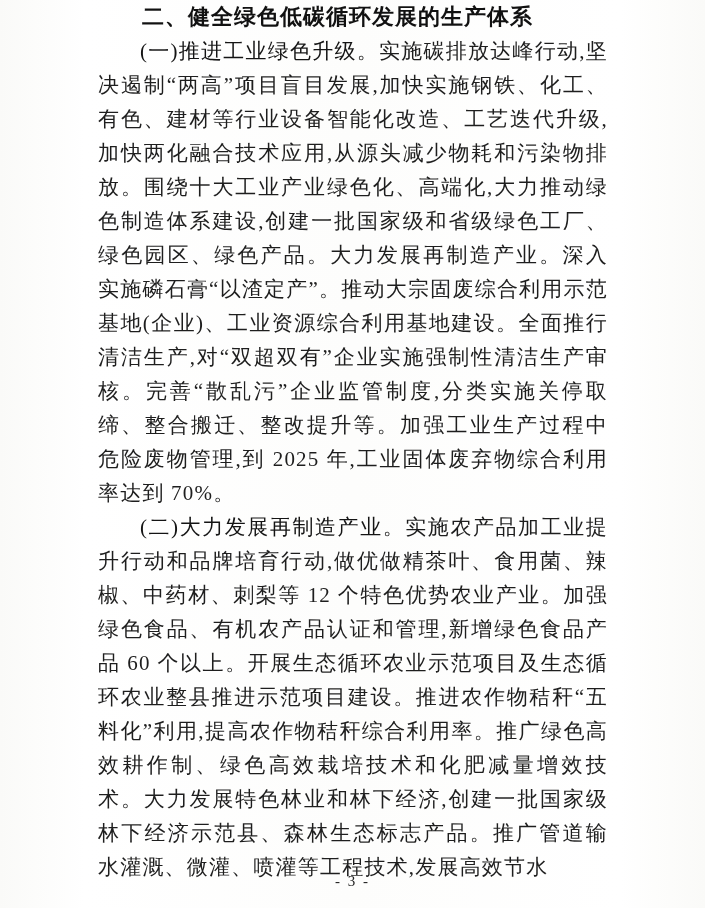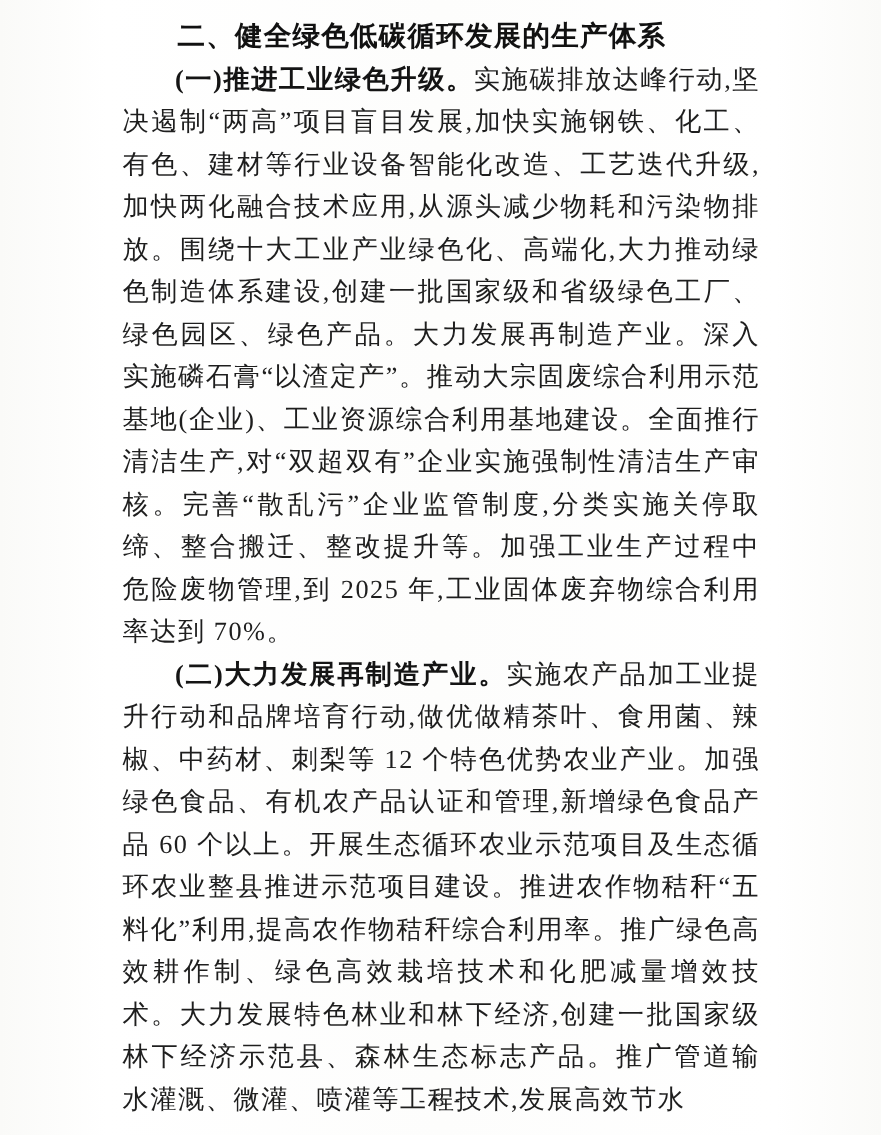--- a/index.html
+++ b/index.html
@@ -7,21 +7,21 @@
     padding: 0;
     background: #f4f4f2;
   }
   .page {
     position: relative;
     width: 705px;
     height: 908px;
     margin: 0;
     background: linear-gradient(90deg, #fafaf8 0%, #ffffff 12%, #fdfdfc 50%, #ffffff 88%, #fafaf8 100%);
     box-sizing: border-box;
-    padding: 12px 97px 0 98px;
+    padding: 0 97px 0 98px;
     overflow: hidden;
     font-family: "Liberation Serif", "DejaVu Serif", serif;
     color: #1e1e1e;
   }
   .heading {
     font-family: "Liberation Sans", "DejaVu Sans", sans-serif;
     font-weight: 700;
     font-size: 22px;
     line-height: 34px;
     letter-spacing: 1px;
@@ -34,21 +34,21 @@
     margin: 0;
     font-size: 21px;
     line-height: 34px;
     letter-spacing: 1.2px;
     text-align: justify;
     text-justify: inter-character;
     text-indent: 2em;
     color: #1e1e1e;
   }
   .para .lead {
-    font-weight: 700;
+    font-weight: 400;
     color: #141414;
   }
   .page-footer {
     position: absolute;
     left: 0;
     right: 0;
     bottom: 18px;
     text-align: center;
     font-family: "Liberation Serif", "DejaVu Serif", serif;
     font-size: 15px;

